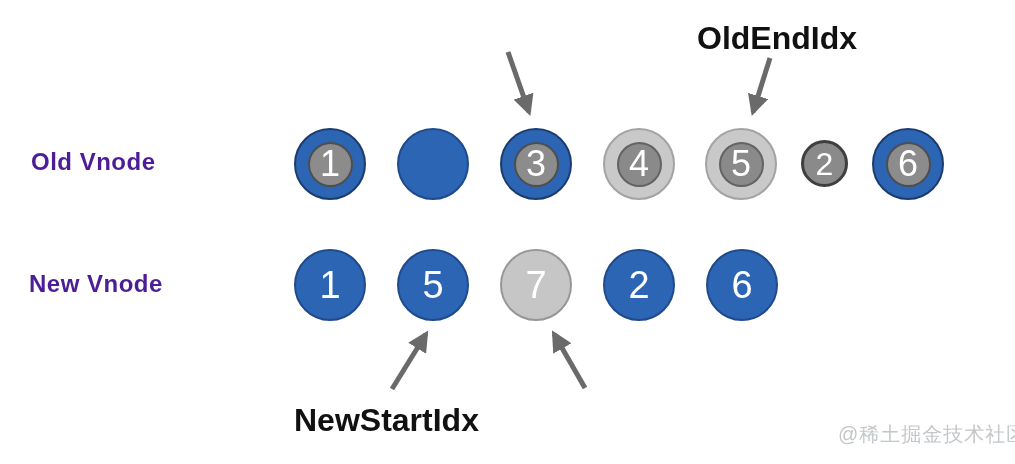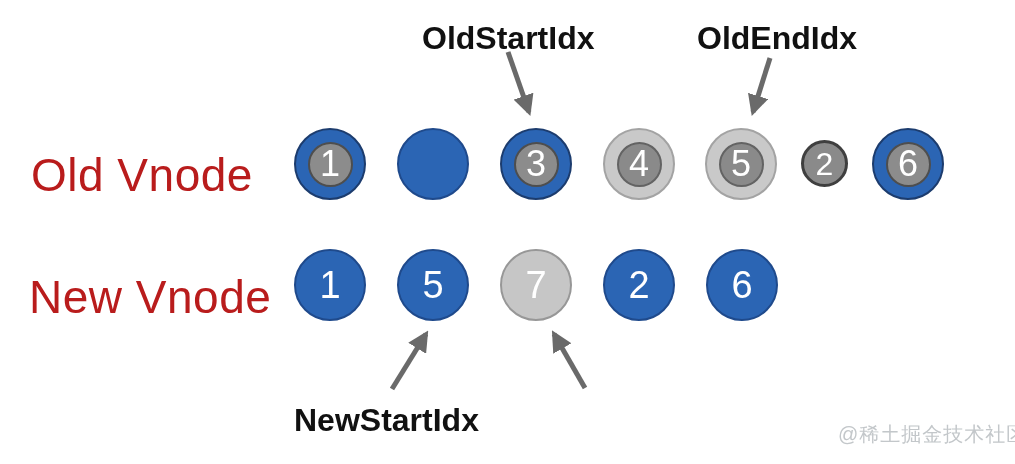--- a/index.html
+++ b/index.html
@@ -5,23 +5,23 @@
   html,body{margin:0;padding:0;background:#ffffff;}
   .canvas{
     position:relative;
     width:1015px;height:464px;
     background:#ffffff;
     overflow:hidden;
     font-family:"Liberation Sans","DejaVu Sans",sans-serif;
   }
   .row-label{
     position:absolute;
-    font-size:46px;
-    font-weight:400;
-    color:#b91c1c;
+    font-size:24px;
+    font-weight:700;
+    color:#4c1d95;
     letter-spacing:0.5px;
     white-space:nowrap;
   }
   .pointer-label{
     position:absolute;
     font-size:32px;
     font-weight:600;
     color:#111111;
     white-space:nowrap;
   }
@@ -63,21 +63,20 @@
     color:#c3c7ca;
     letter-spacing:1px;
     white-space:nowrap;
   }
 </style>
 </head>
 <body>
 
 <div class="canvas">
 
-  <div class="pointer-label" style="left:422px;top:20px">OldStartIdx</div>
   <div class="pointer-label" style="left:294px;top:402px">NewStartIdx</div>
   <div class="pointer-label" style="left:697px;top:20px">OldEndIdx</div>
 
   <div class="row-label" style="left:31px;top:148px">Old Vnode</div>
   <div class="row-label" style="left:29px;top:270px">New Vnode</div>
 
   <div class="node blue-ring" style="left:294px;top:128px">
     <div class="inner">1</div>
   </div>
   <div class="node blue-solid" style="left:397px;top:128px">

